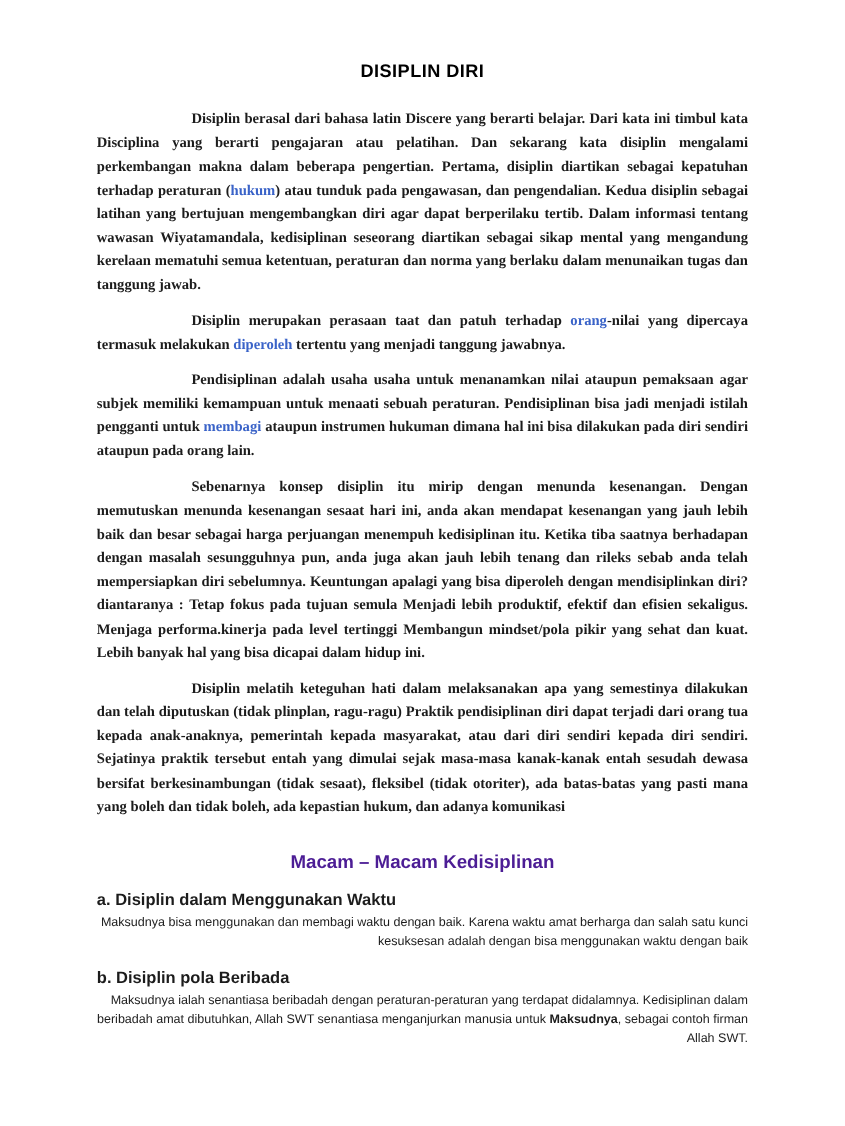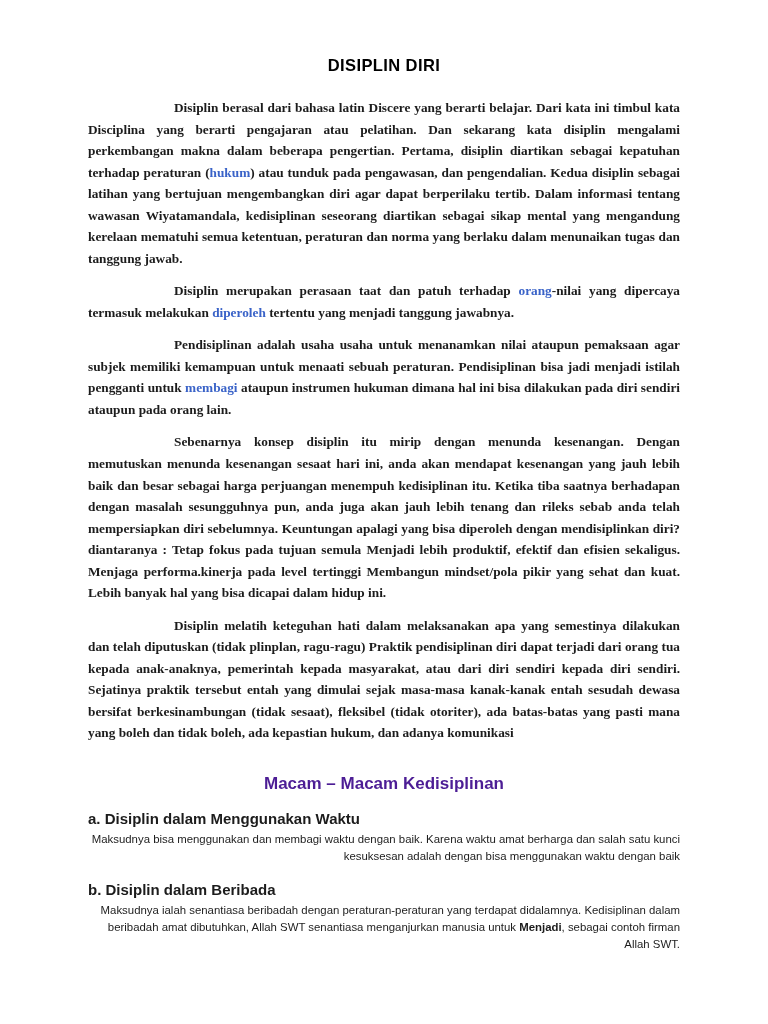--- a/index.html
+++ b/index.html
@@ -92,17 +92,17 @@
   </div>
 
   <h2 class="section-heading">Macam – Macam Kedisiplinan</h2>
 
   <div>
     <div class="sub-heading">a. Disiplin dalam Menggunakan Waktu</div>
     <div class="sub-body">Maksudnya bisa menggunakan dan membagi waktu dengan baik. Karena waktu amat berharga dan salah satu kunci kesuksesan adalah dengan bisa menggunakan waktu dengan baik</div>
   </div>
 
   <div>
-    <div class="sub-heading">b. Disiplin dalam Beribada</div>
-    <div class="sub-body">Maksudnya ialah senantiasa beribadah dengan peraturan-peraturan yang terdapat didalamnya. Kedisiplinan dalam beribadah amat dibutuhkan, Allah SWT senantiasa menganjurkan manusia untuk <span class="bold-inline">Menjadi</span>, sebagai contoh firman Allah SWT.</div>
+    <div class="sub-heading">b. Disiplin pola Beribada</div>
+    <div class="sub-body">Maksudnya ialah senantiasa beribadah dengan peraturan-peraturan yang terdapat didalamnya. Kedisiplinan dalam beribadah amat dibutuhkan, Allah SWT senantiasa menganjurkan manusia untuk <span class="bold-inline">Maksudnya</span>, sebagai contoh firman Allah SWT.</div>
   </div>
 
 </div>
 
 </body></html>

